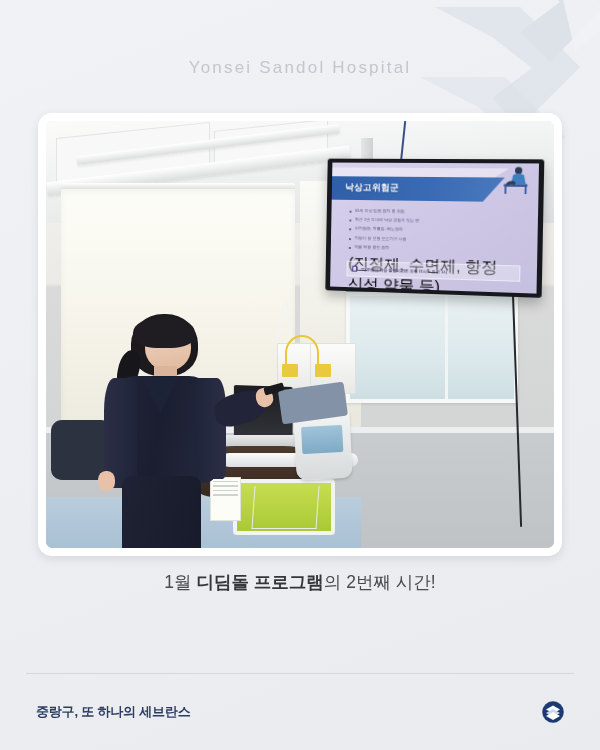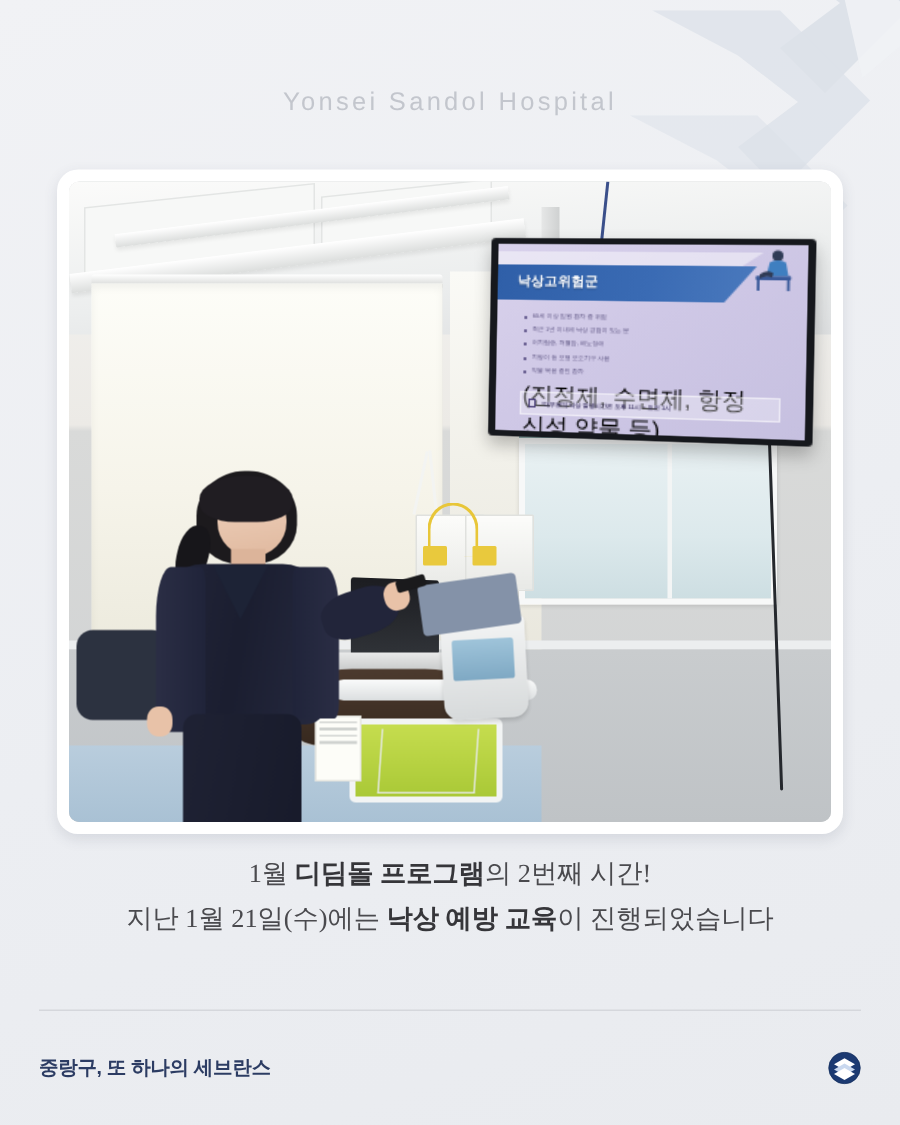--- a/index.html
+++ b/index.html
@@ -515,21 +515,20 @@
     background: #e9c93d;
     border-radius: 1px;
   }
 
   
   .caption {
     position: absolute;
     left: 0; top: 567px;
     width: 600px;
     text-align: center;
-    font-family: Liberation Serif, serif;
   }
   .caption-line {
     font-size: 17.5px;
     color: #4a4a4e;
     line-height: 30px;
     white-space: nowrap;
   }
   .caption-line b { font-weight: bold; color: #36363a; }
 
   
@@ -541,21 +540,21 @@
     background: #d5d7dc;
   }
   .footer {
     position: absolute;
     left: 0; top: 673px;
     width: 600px;
     height: 77px;
     display: flex;
     align-items: center;
     justify-content: space-between;
-    padding: 0 26px;
+    padding: 0 36px;
     box-sizing: border-box;
   }
   .footer-tagline {
     font-size: 13px;
     color: #2c3c63;
     font-weight: bold;
     letter-spacing: -0.2px;
   }
   .brand {
     display: flex;
@@ -709,21 +708,20 @@
         <div class="pp-clicker"></div>
         <div class="pp-hand-l"></div>
         <div class="pp-legs"></div>
       </div>
 
     </div>
   </div>
 
   <div class="caption">
     <div class="caption-line"><span>1월 </span><b>디딤돌 프로그램</b><span>의 2번째 시간!</span></div>
-    <div class="caption-line"><span>지난 1월 21일(수)에는 </span><b>낙상 예방 교육</b><span>이 진행되었습니다</span></div>
   </div>
 
   <div class="footer-divider"></div>
   <div class="footer">
     <div class="footer-tagline">중랑구, 또 하나의 세브란스</div>
     <div class="brand">
       <svg class="brand-mark" viewBox="0 0 44 44" aria-hidden="true">
         <circle cx="22" cy="22" r="21" fill="#1c3a72"></circle>
         <circle cx="22" cy="22" r="21" fill="none" stroke="#16305f" stroke-width="1"></circle>
         <path d="M8 17 L22 9 L36 17 L22 25 Z" fill="#ffffff"></path>

